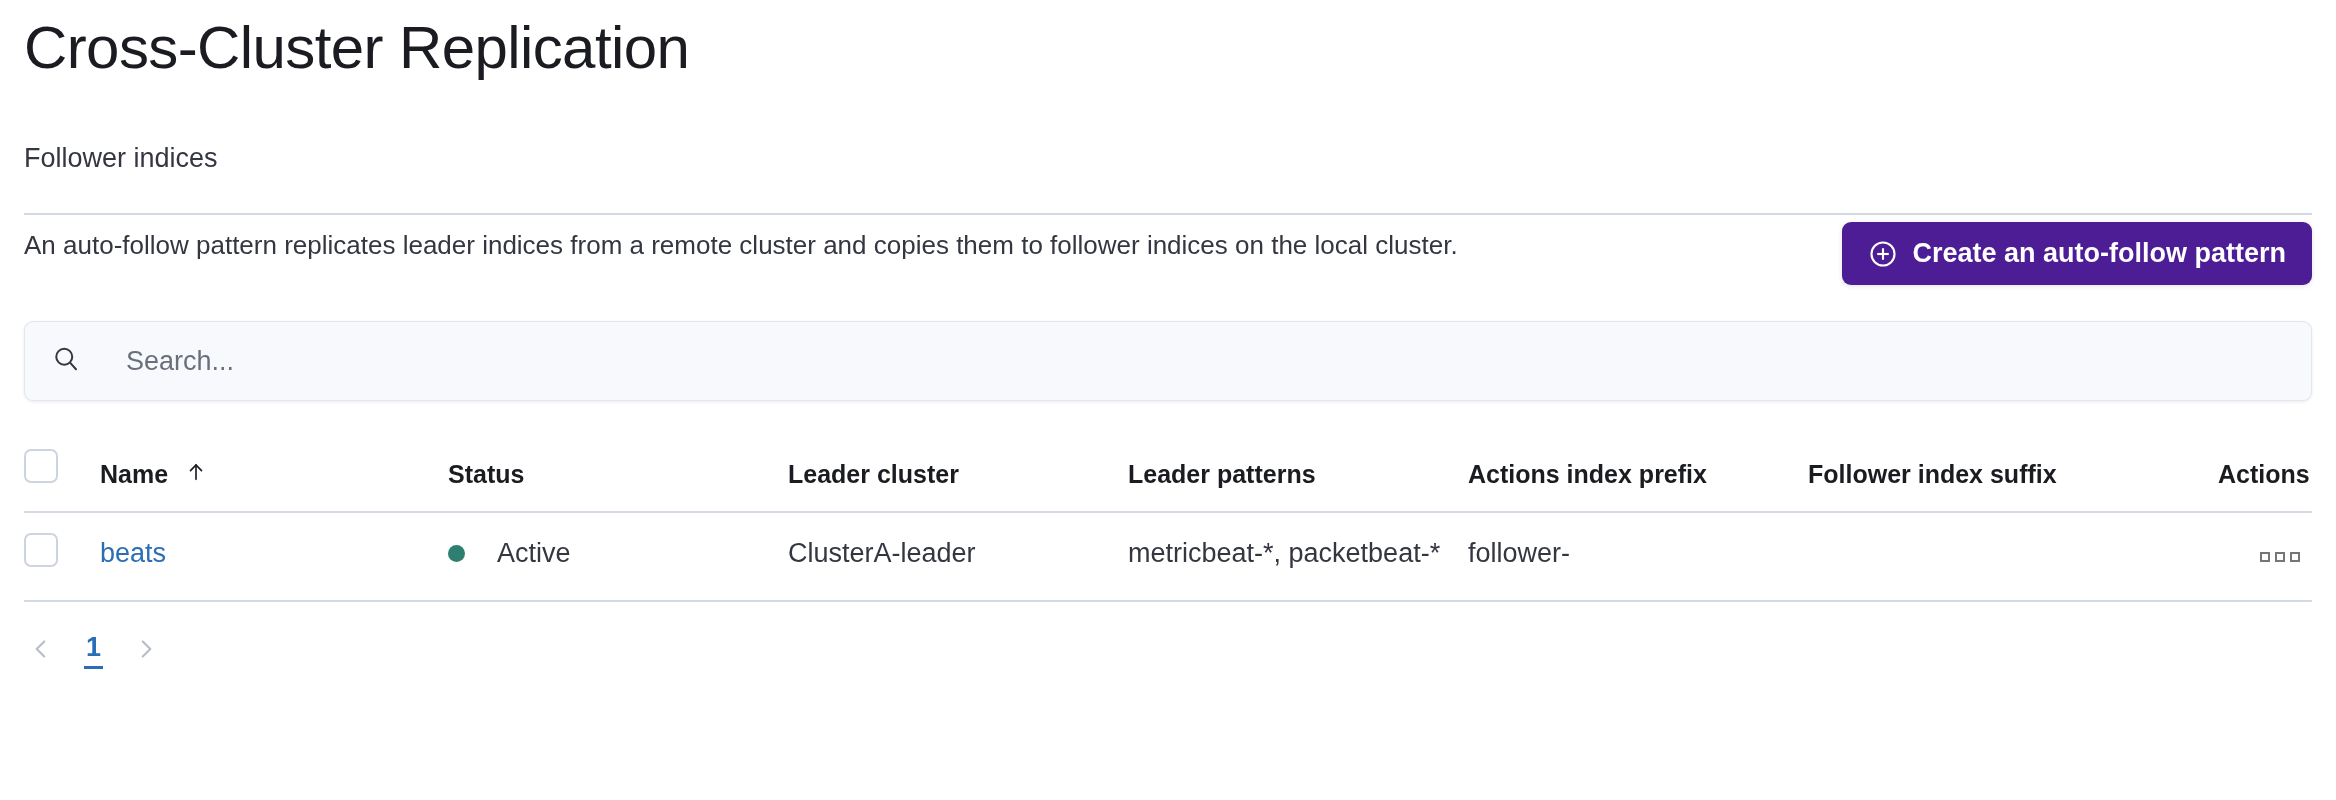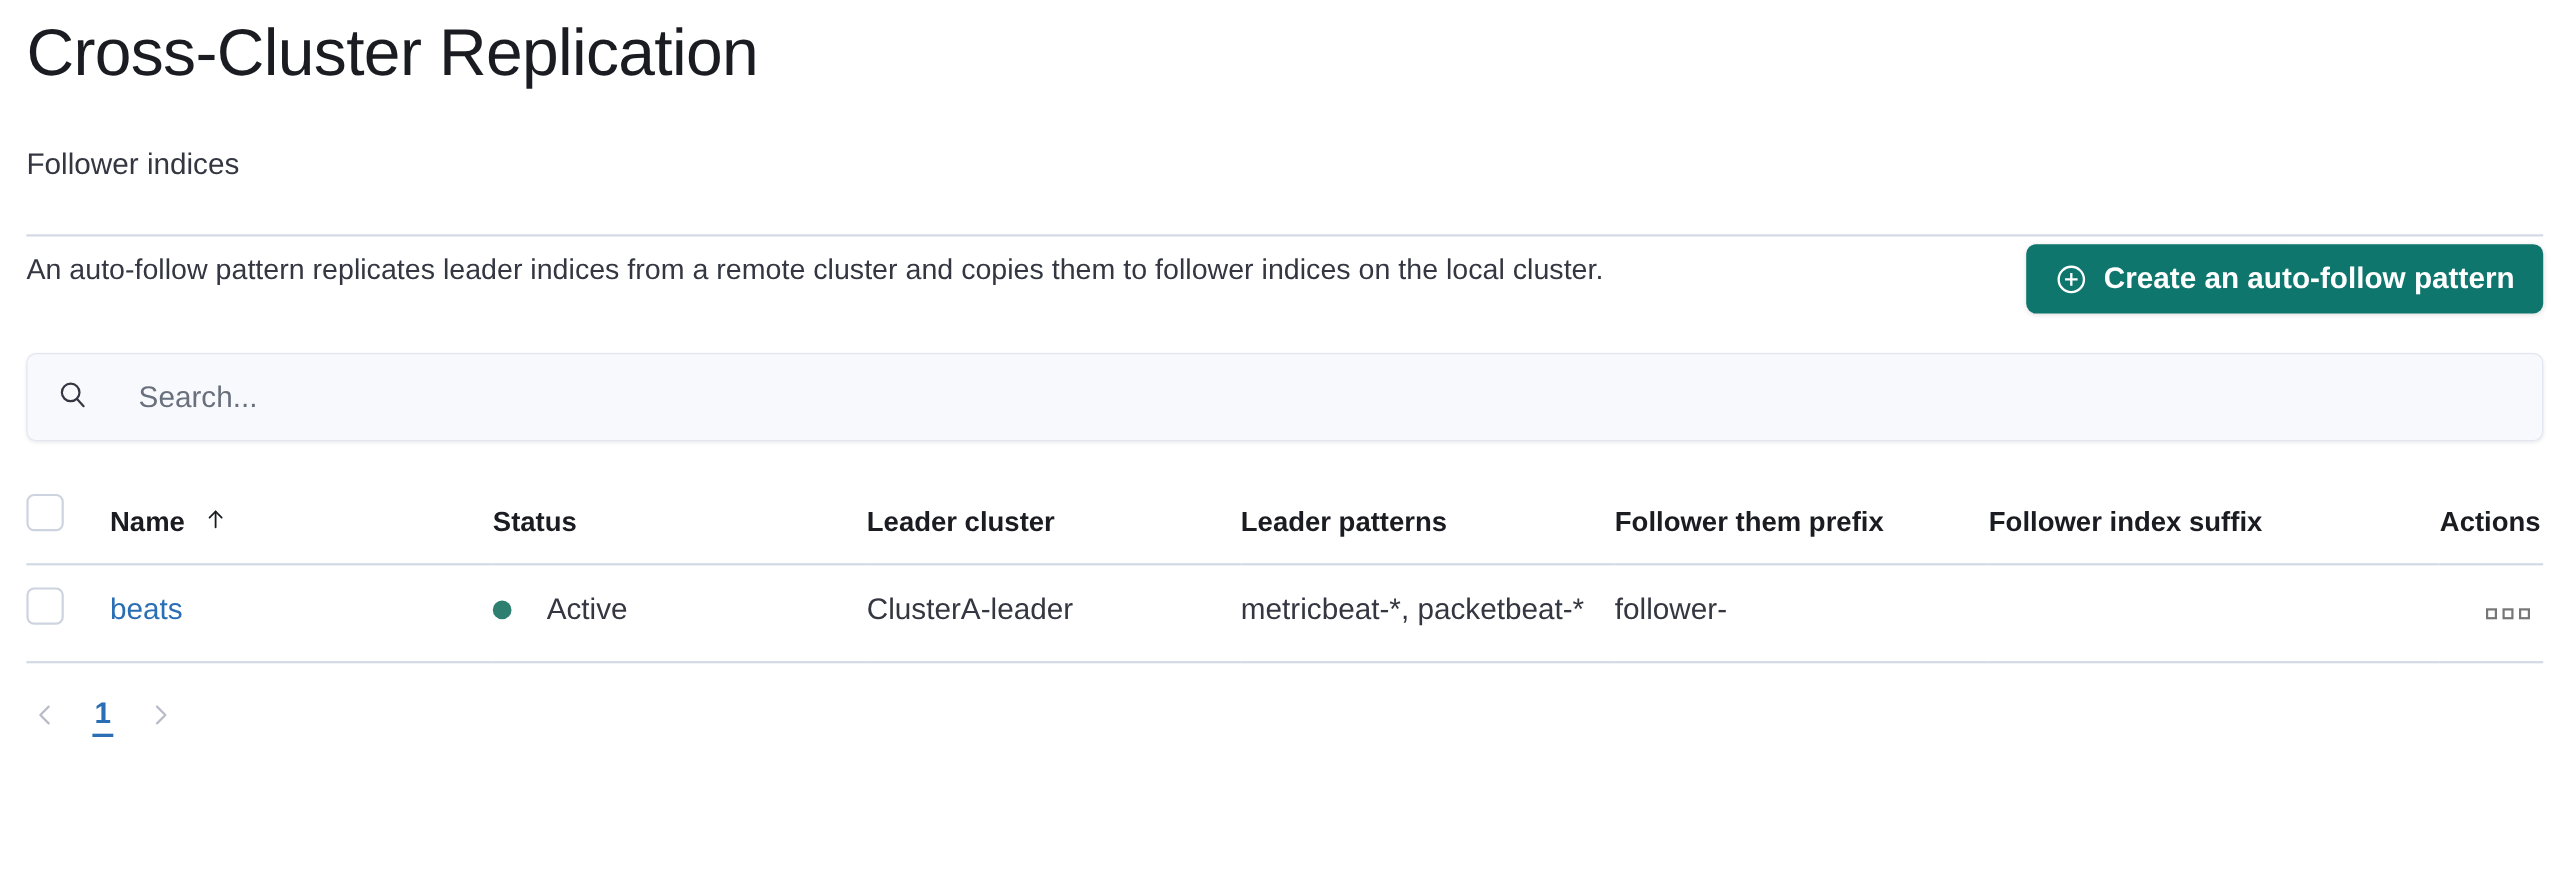--- a/index.html
+++ b/index.html
@@ -35,21 +35,21 @@
     padding-top: 18px;
     height: 72px;
   }
 
   
   .tabs {
     position: relative;
     margin-top: 38px;
     height: 70px;
     display: flex;
-    align-items: flex-start;
+    align-items: flex-end;
     gap: 0;
   }
   .tab {
     position: relative;
     font-size: 27px;
     line-height: 1;
     padding: 8px 0 26px 0;
     margin-right: 34px;
     color: #343741;
     cursor: pointer;
@@ -91,21 +91,21 @@
     line-height: 1.52;
     color: #343741;
     max-width: 1700px;
     padding-top: 2px;
   }
   .create-btn {
     flex: none;
     display: inline-flex;
     align-items: center;
     gap: 14px;
-    background: #0f766e;
+    background: #4c1d95;
     color: #ffffff;
     border: none;
     border-radius: 9px;
     padding: 16px 26px;
     font-size: 27px;
     font-weight: 700;
     font-family: inherit;
     cursor: pointer;
     box-shadow: 0 1px 5px rgba(0,0,0,.12);
     white-space: nowrap;
@@ -334,21 +334,21 @@
           <span class="sort-arrow">
             <svg width="22" height="22" viewBox="0 0 24 24" fill="none" stroke="#1a1c21" stroke-width="1.8" stroke-linecap="round">
               <line x1="12" y1="20" x2="12" y2="4.5"></line>
               <polyline points="6,10.5 12,4.3 18,10.5"></polyline>
             </svg>
           </span>
         </th>
         <th class="col-status">Status</th>
         <th class="col-remote">Leader cluster</th>
         <th class="col-leader">Leader patterns</th>
-        <th class="col-prefix">Follower them prefix</th>
+        <th class="col-prefix">Actions index prefix</th>
         <th class="col-suffix">Follower index suffix</th>
         <th class="col-actions">Actions</th>
       </tr>
     </thead>
     <tbody>
       <tr>
         <td class="col-check">
           <span class="cbox"></span>
         </td>
         <td class="col-name">

